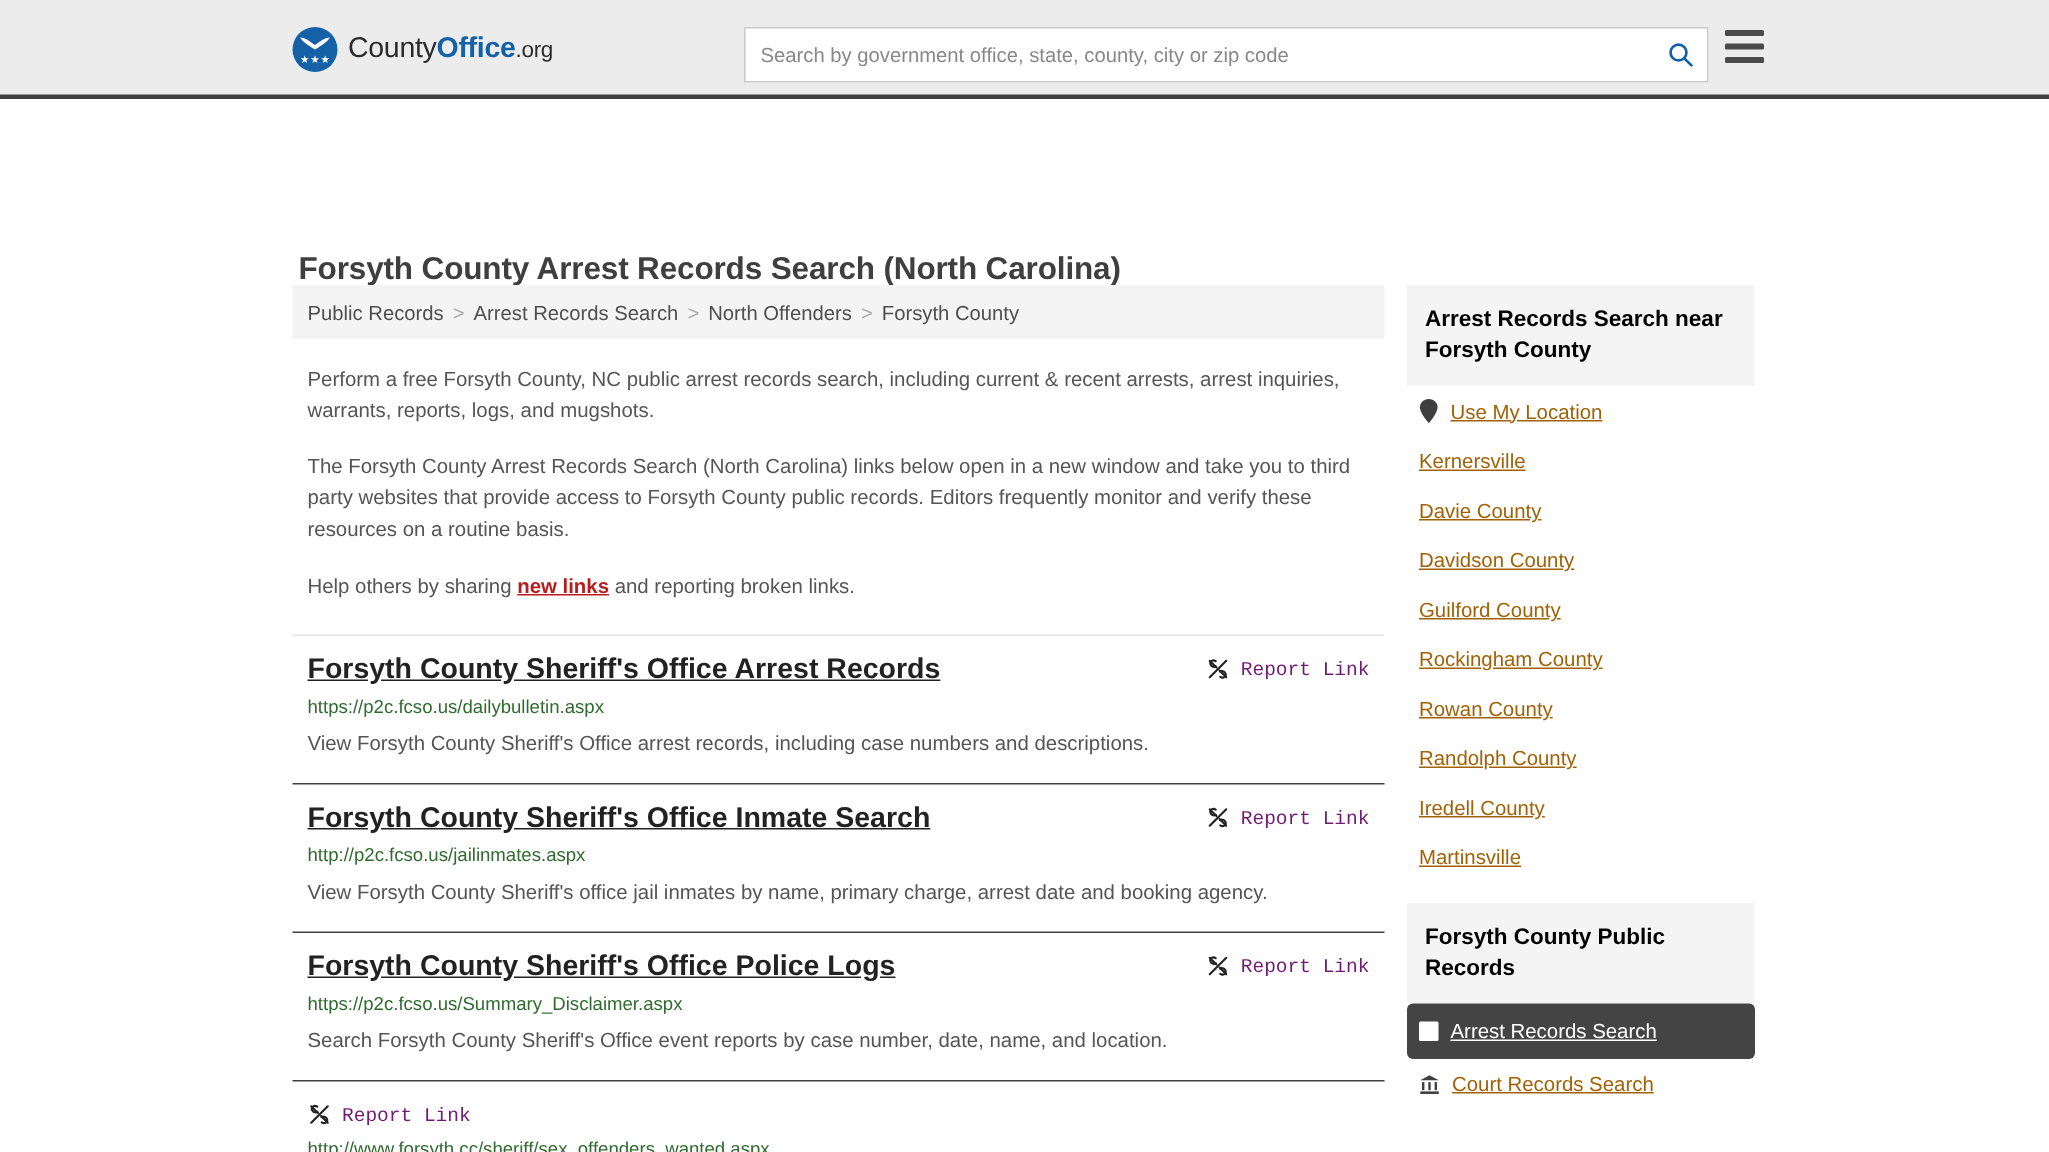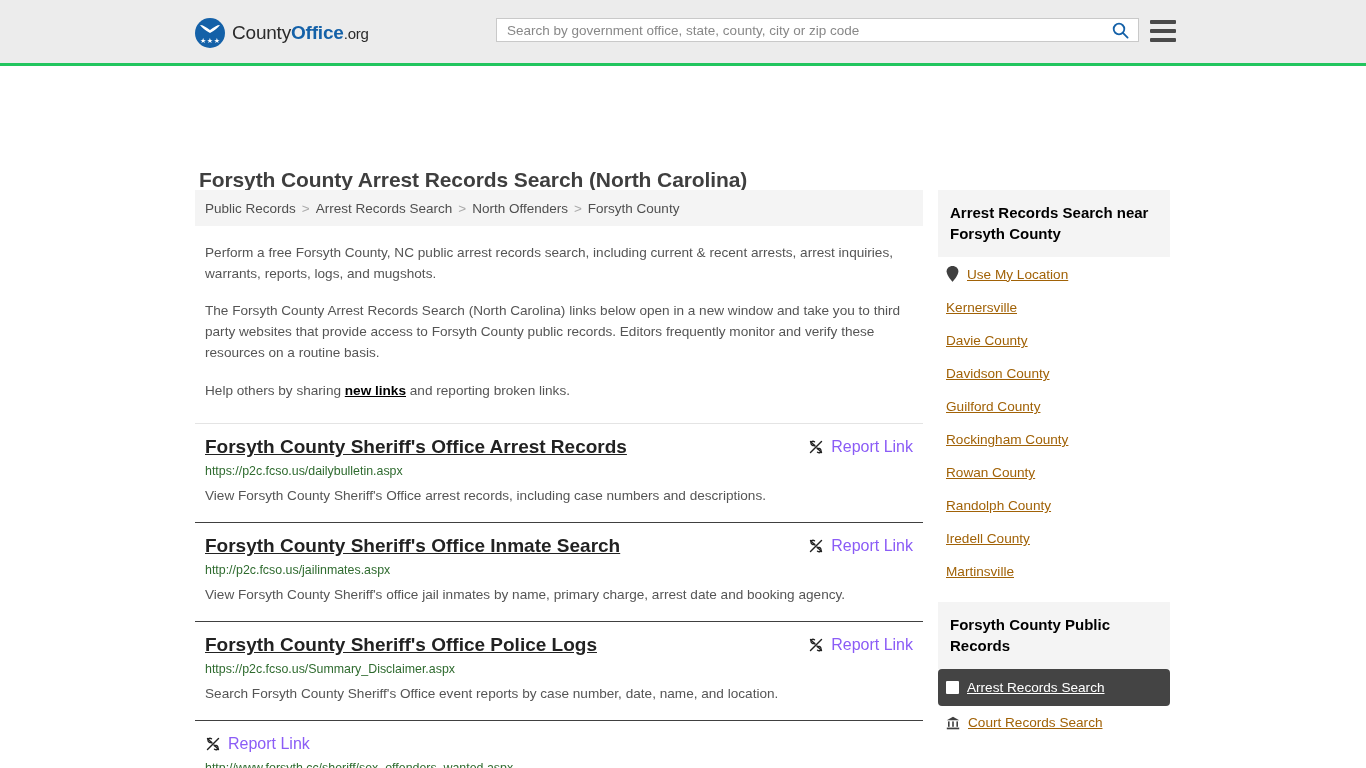--- a/index.html
+++ b/index.html
@@ -10,21 +10,21 @@
     background: #ffffff;
     font-family: "Liberation Sans", sans-serif;
     color: #333333;
   }
 
   
   .site-header {
     position: relative;
     height: 66px;
     background: #ececec;
-    border-bottom: 3px solid #22c55e;
+    border-bottom: 3px solid #404040;
     display: flex;
     align-items: center;
   }
   .logo-wrap {
     position: absolute;
     left: 195px; top: 18px;
     display: flex; align-items: center; gap: 7px;
     cursor: pointer;
   }
   .logo-mark {
@@ -47,21 +47,21 @@
   }
   .logo-text {
     font-size: 19px; letter-spacing: -0.2px; white-space: nowrap;
   }
   .logo-text .t-county { color: #2b2b2b; }
   .logo-text .t-office { color: #1461a8; font-weight: bold; }
   .logo-text .t-org { color: #2b2b2b; font-size: 15px; }
 
   .search-wrap {
     position: absolute; left: 496px; top: 18px;
-    width: 643px; height: 24px;
+    width: 643px; height: 37px;
     background: #ffffff;
     border: 1px solid #c9c9c9;
     display: flex; align-items: center;
   }
   .search-input {
     flex: 1 1 auto;
     border: 0; outline: 0;
     height: 100%;
     padding: 0 10px;
     font-size: 13.5px;
@@ -121,21 +121,21 @@
   
   .intro { padding: 0 10px; }
   .intro p {
     margin: 16px 0 0 0;
     font-size: 13.6px;
     line-height: 21px;
     color: #555555;
   }
   .intro p.tight { margin-top: 17px; }
   .intro a.inline {
-    color: #000000; text-decoration: underline; font-weight: bold; cursor: pointer;
+    color: #b91c1c; text-decoration: underline; font-weight: bold; cursor: pointer;
   }
 
   
   .results { margin-top: 22px; }
   .result {
     border-top: 1px solid #404040;
     padding: 14px 10px 14px 10px;
     position: relative;
   }
   .result:first-child { border-top: 1px solid #e4e4e4; }
@@ -146,21 +146,21 @@
     font-size: 19px; font-weight: bold; color: #222222;
     text-decoration: underline; cursor: pointer;
     line-height: 18px;
     padding-right: 12px;
   }
   .report-link {
     display: flex; align-items: center; gap: 7px;
     flex: 0 0 auto; cursor: pointer;
     white-space: nowrap;
   }
-  .report-link .rl-label { font-size: 16px; color: #8b5cf6; }
+  .report-link .rl-label { font-size: 13px; color: #701a75; font-family: Liberation Mono, monospace; }
   .result-url {
     margin-top: 7px;
     font-size: 12.4px;
     color: #2f6b2f;
     cursor: pointer;
     line-height: 16px;
   }
   .result-desc {
     margin-top: 5px;
     font-size: 13.6px;

